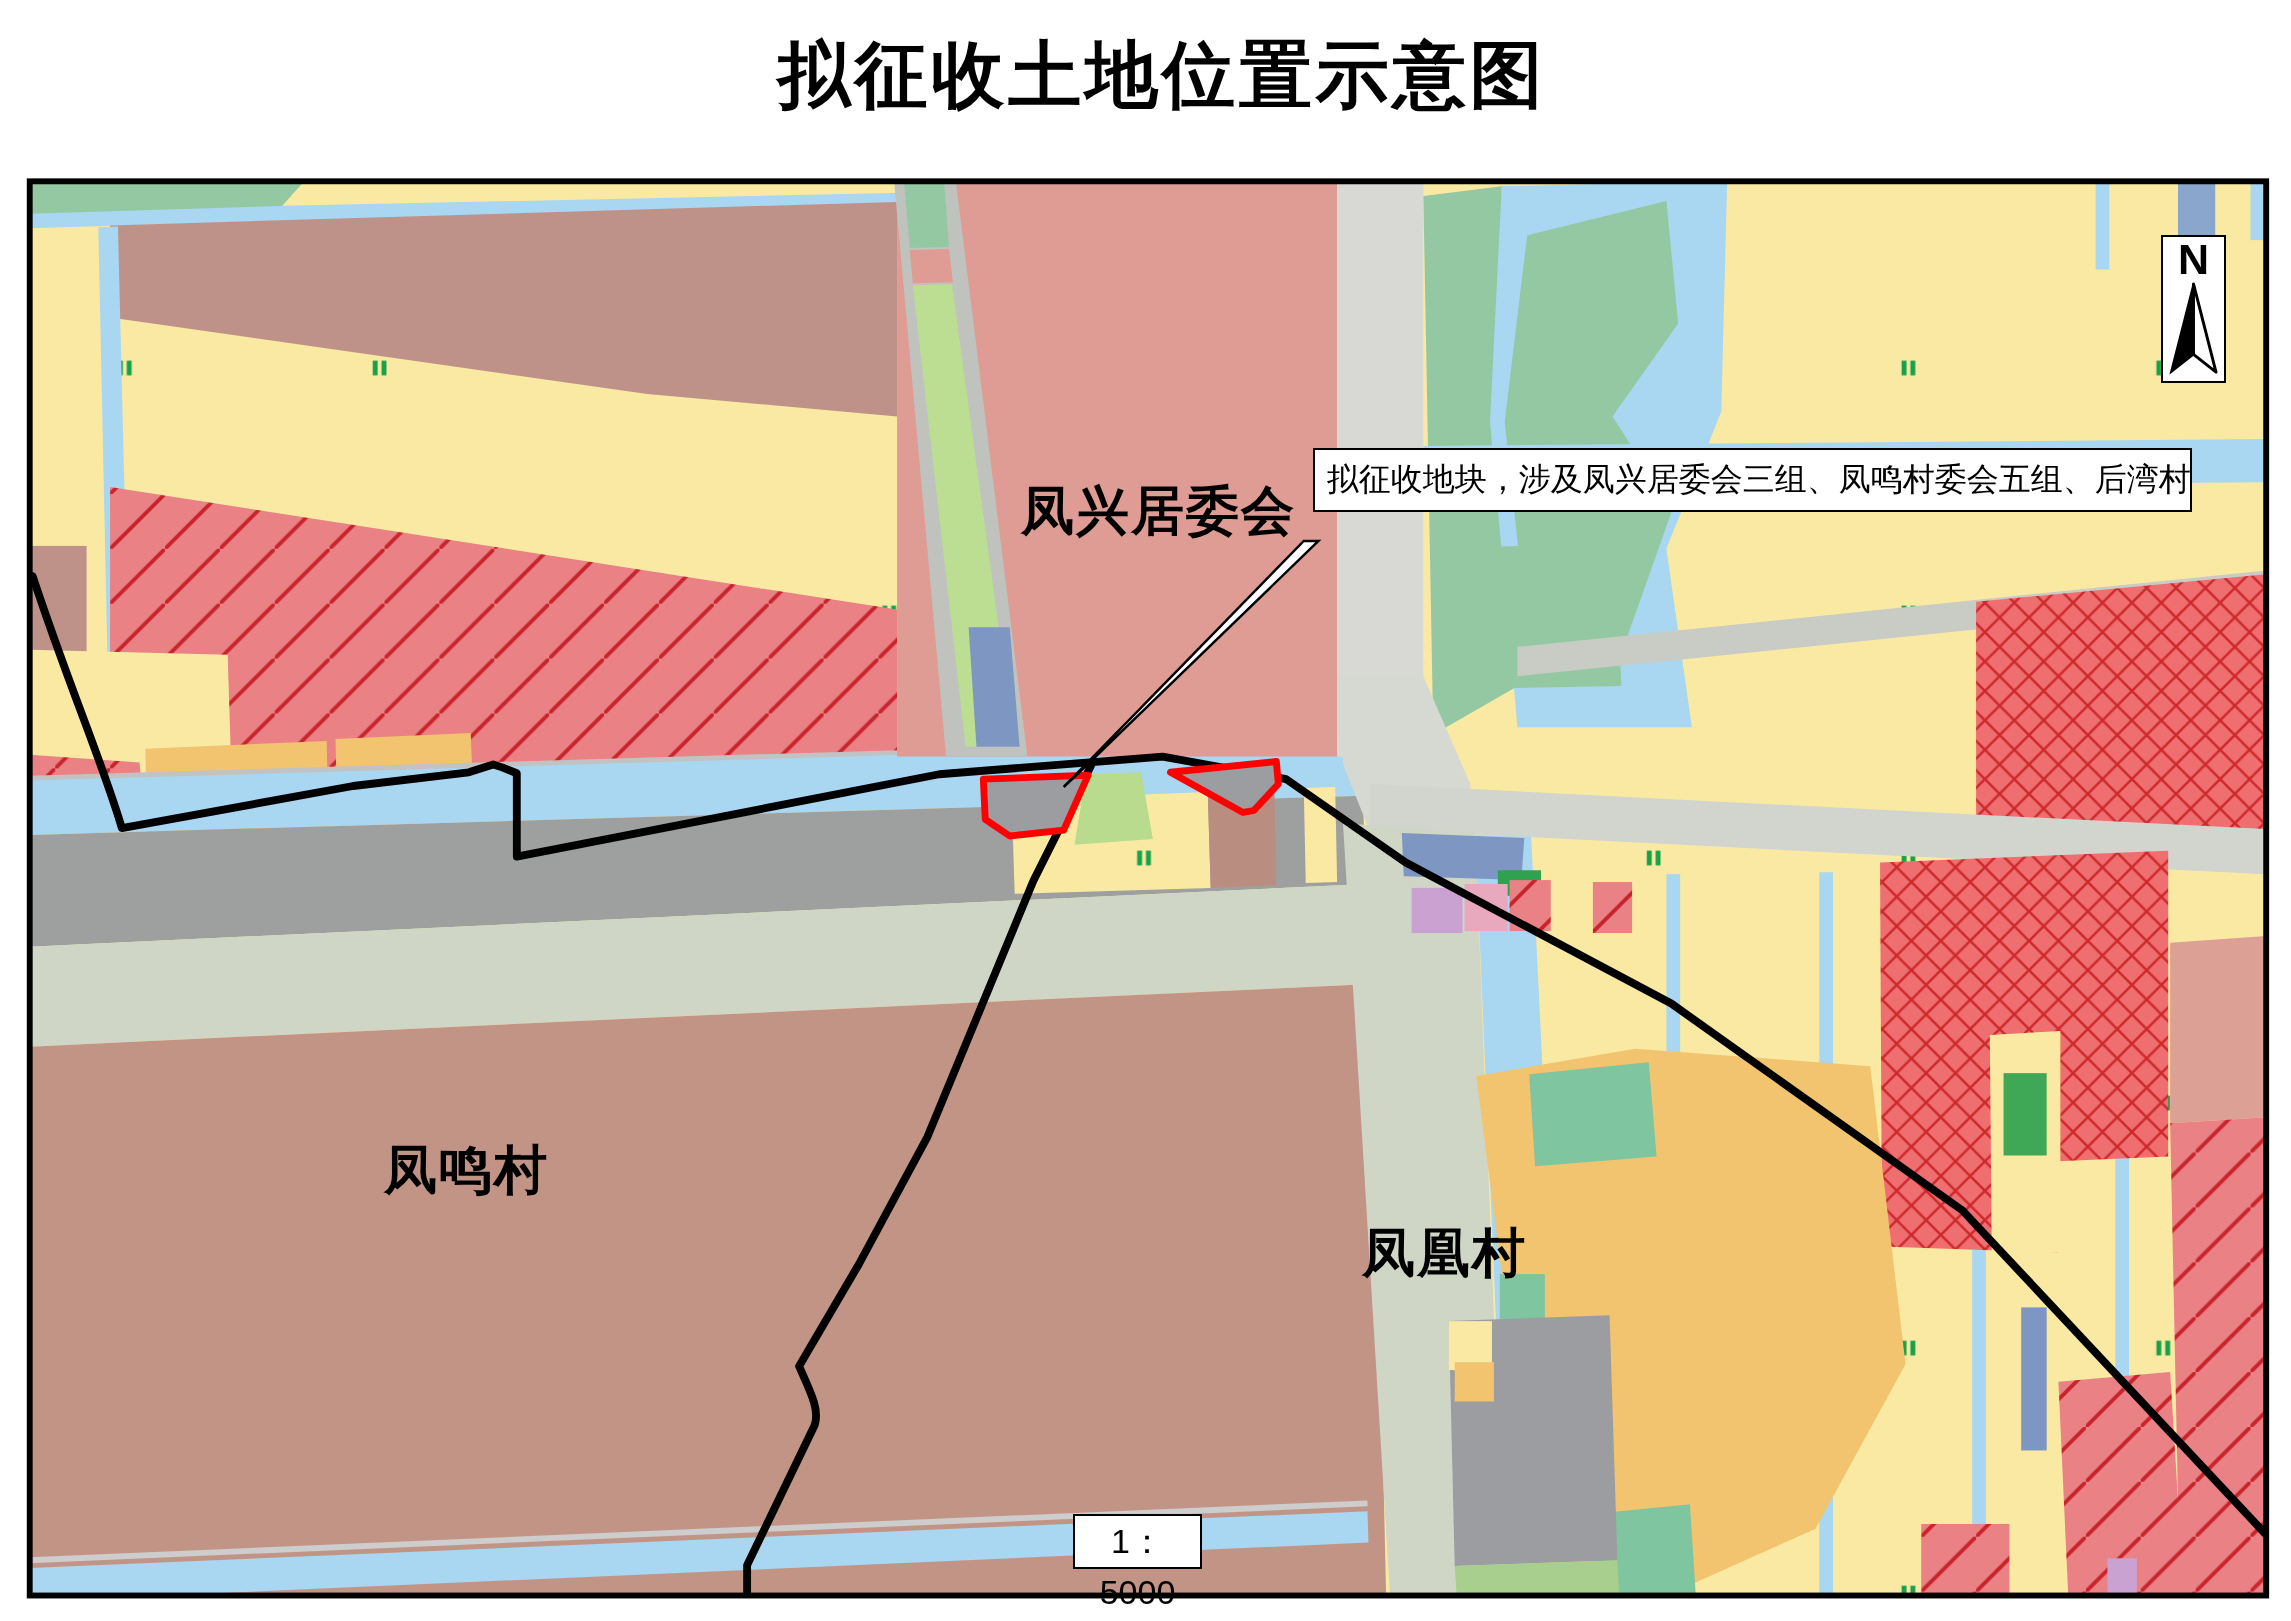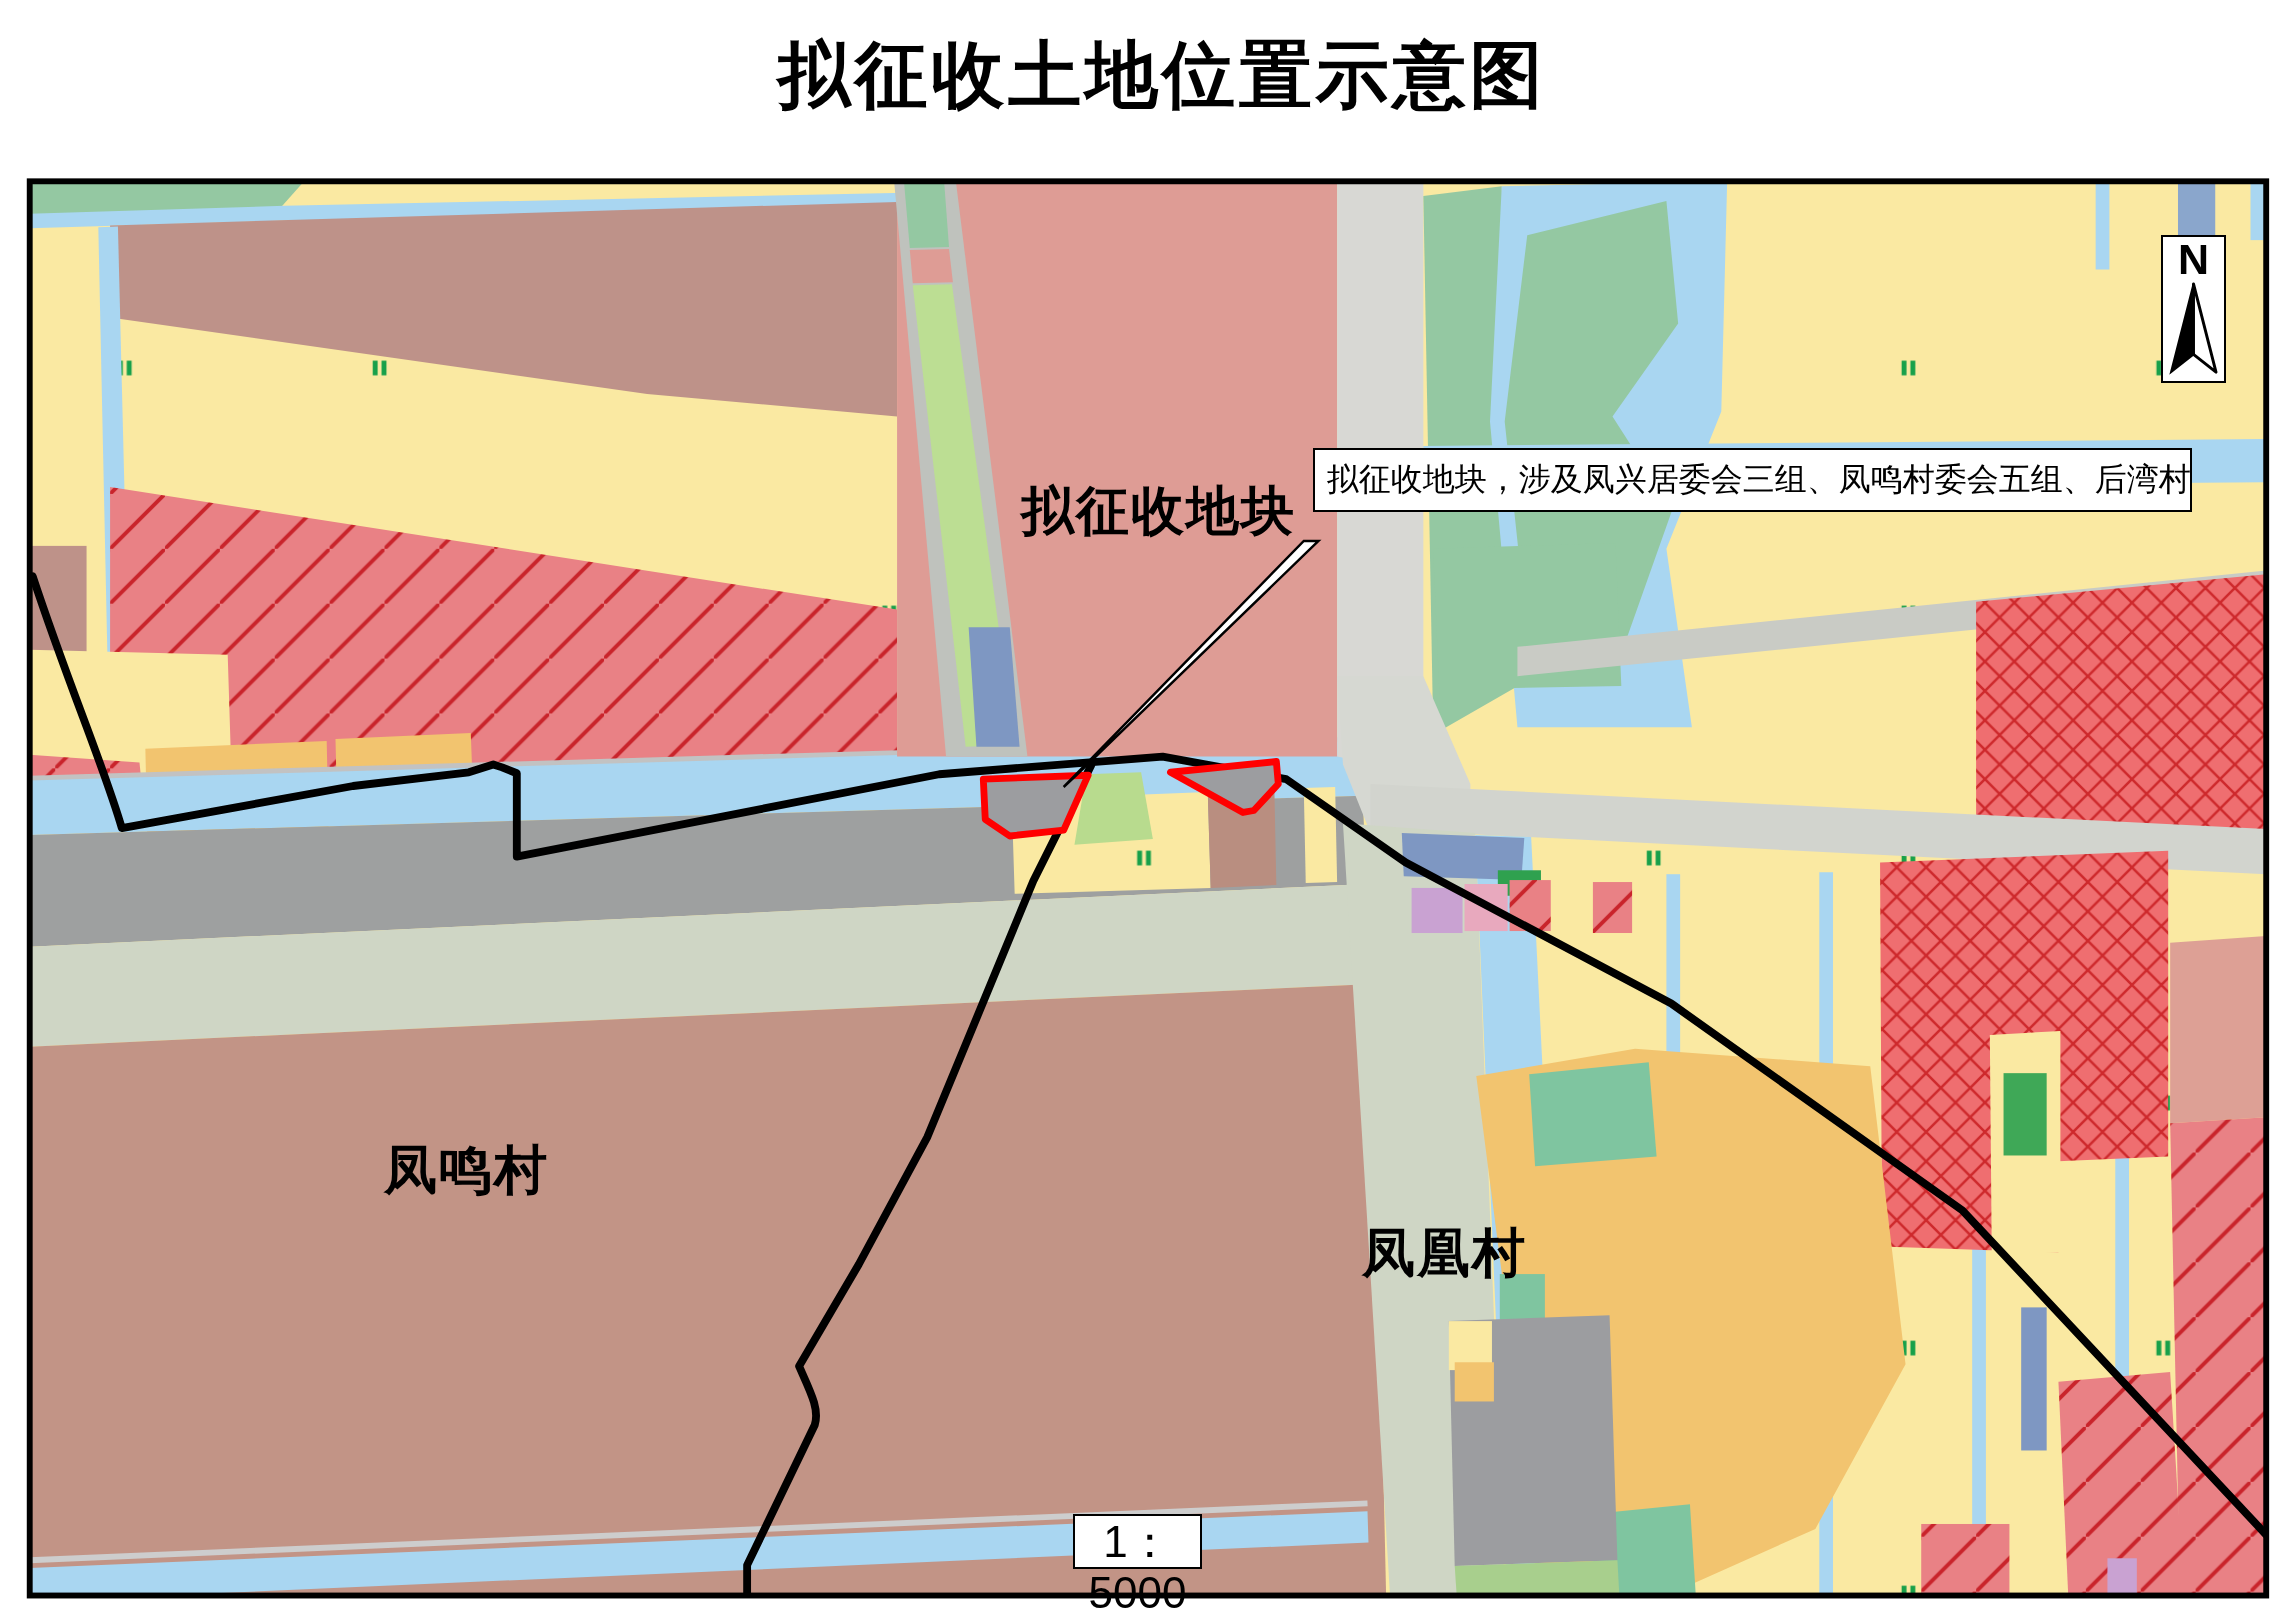--- a/index.html
+++ b/index.html
@@ -8,21 +8,21 @@
   #map-title{position:absolute;left:0;top:27.4px;width:100%;text-align:center;
              font-size:73px;font-weight:bold;letter-spacing:3.9px;color:#000;margin-left:16px;}
   #map-svg{position:absolute;left:0;top:0;}
   .overlay{position:absolute;color:#000;}
   #annotation-box{left:1313px;top:448px;width:851px;background:#ffffff;
                   border:2.9px solid #000;padding:7.8px 11.8px 9.8px 11.8px;
                   font-size:32px;line-height:1.34;white-space:nowrap;overflow:hidden;}
   #scale-box{left:1073px;top:1514px;width:125px;height:51px;background:#ffffff;
              border:2.9px solid #000;text-align:center;
              font-family:"Liberation Sans","DejaVu Sans",sans-serif;
-             font-size:44px;line-height:51px;}
+             font-size:34px;line-height:51px;}
   #north-box{left:2161px;top:235px;width:61px;height:144px;background:#ffffff;
              border:2.9px solid #000;text-align:center;}
   #north-label{font-family:"Liberation Sans","DejaVu Sans",sans-serif;
                font-weight:bold;font-size:43px;line-height:45px;display:block;}
   .village-label{font-weight:bold;font-size:53px;letter-spacing:2px;}
   #label-fengxing{left:1021px;top:476px;}
   #label-fengming{left:384px;top:1135px;font-family:Liberation Serif, serif;}
   #label-fenghuang{left:1362px;top:1218px;}
 </style>
 </head>
@@ -156,21 +156,21 @@
         <polygon points="1108,790 1164,788 1176,856 1096,862" fill="#B8DB8E"></polygon>
         <polygon points="1003,795 1110,791 1085,847 1030,853 1005,836" fill="#9C9DA0" stroke="#FF0000" stroke-width="7" stroke-linejoin="round"></polygon>
         <polygon points="1194,788 1302,777 1304,800 1279,827 1268,829" fill="#9C9DA0" stroke="#FF0000" stroke-width="7" stroke-linejoin="round"></polygon>
         <polygon points="1345,552 1098,791 1085,803 1330,552" fill="#ffffff" stroke="#000000" stroke-width="2.5"></polygon>
       </g>
     </g>
 
     <rect x="30" y="185" width="2282" height="1443" fill="none" stroke="#000000" stroke-width="6"></rect>
   </svg>
 
-  <div class="overlay village-label" id="label-fengxing">拟征收地块</div>
+  <div class="overlay village-label" id="label-fengxing">凤兴居委会</div>
   <div class="overlay village-label" id="label-fengming">凤鸣村</div>
   <div class="overlay village-label" id="label-fenghuang">凤凰村</div>
 
   <div class="overlay" id="annotation-box">
     <div>拟征收地块，涉及凤兴居委会三组、凤鸣村委会五组、后湾村委会六组</div>
   </div>
 
   <div class="overlay" id="scale-box">1：5000</div>
 
   <div class="overlay" id="north-box">

